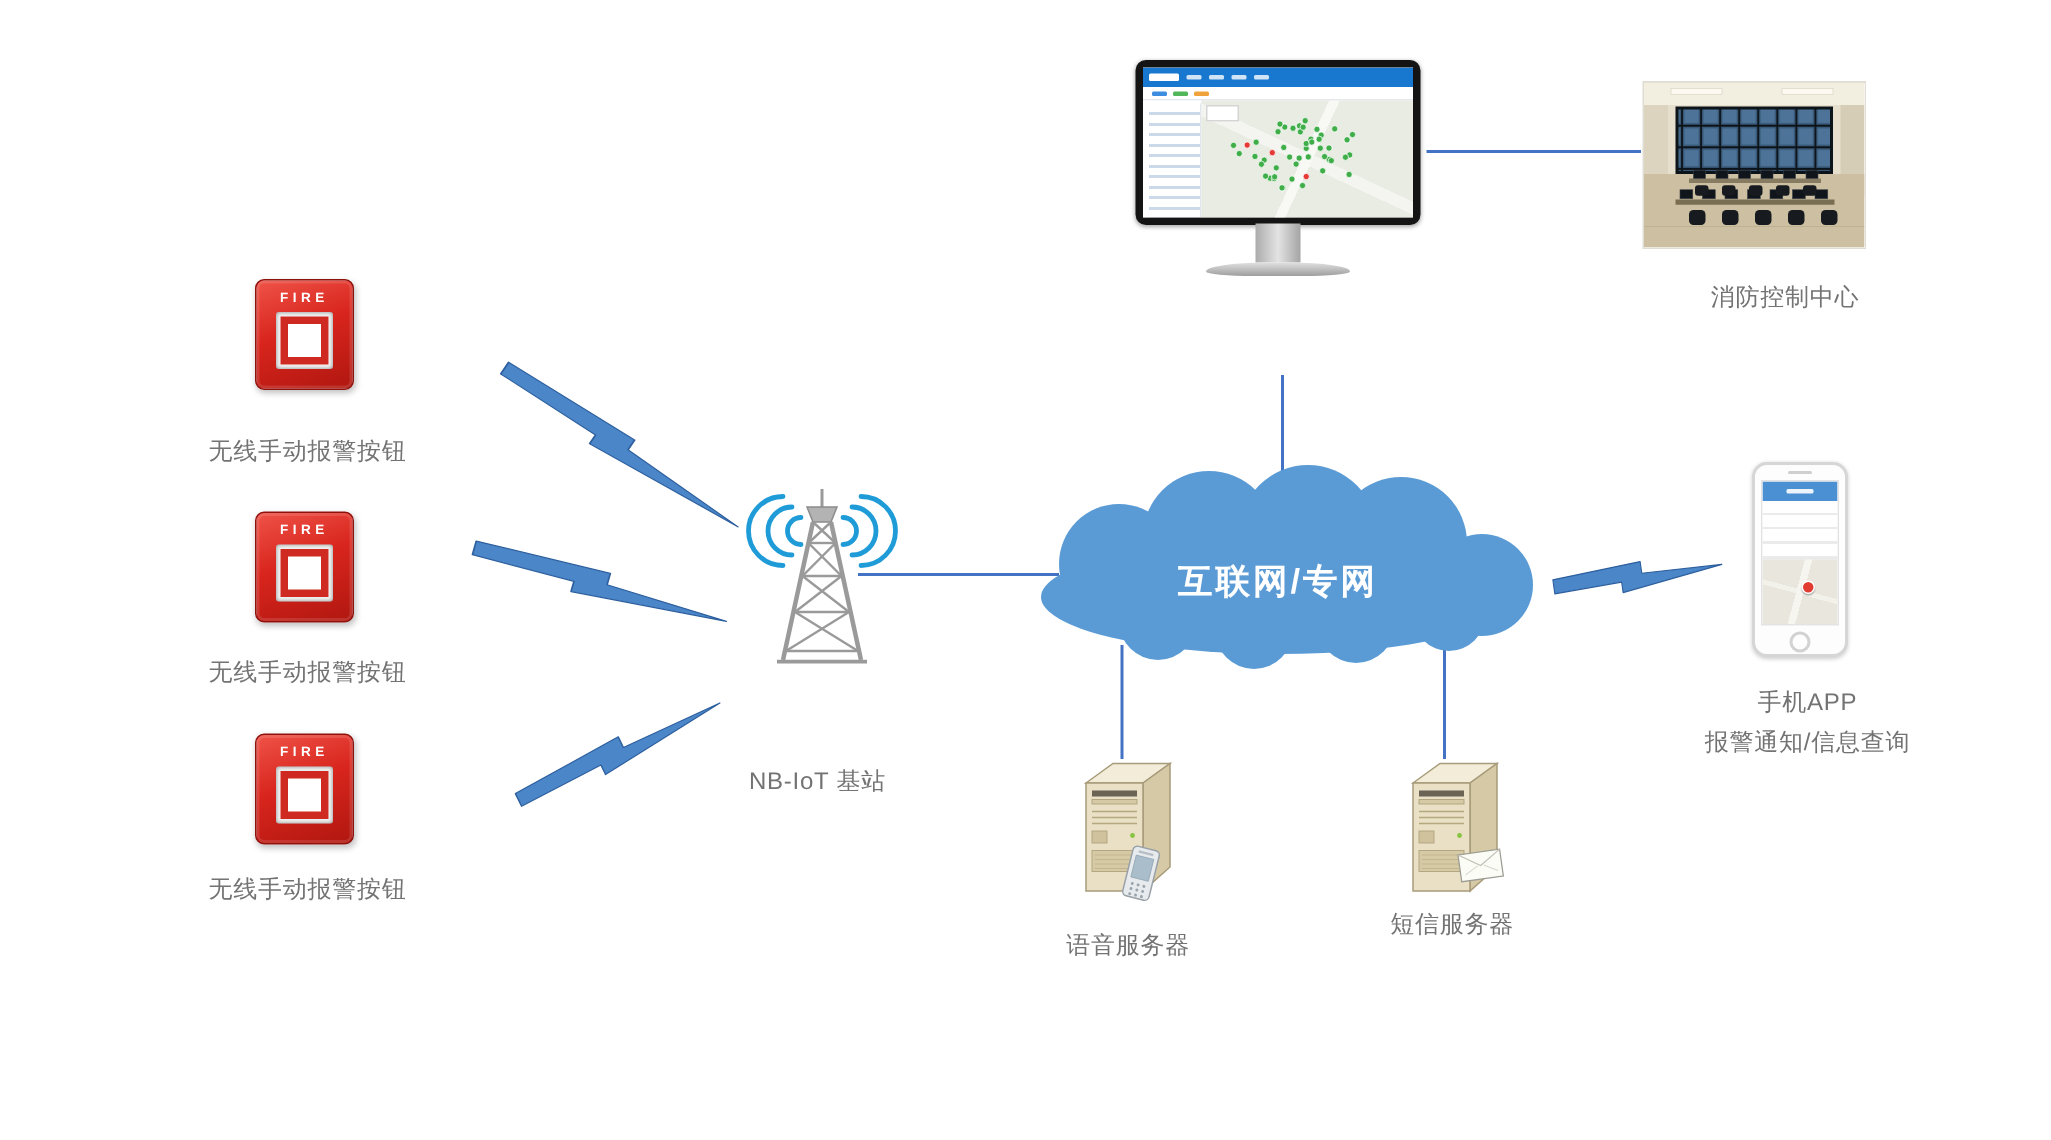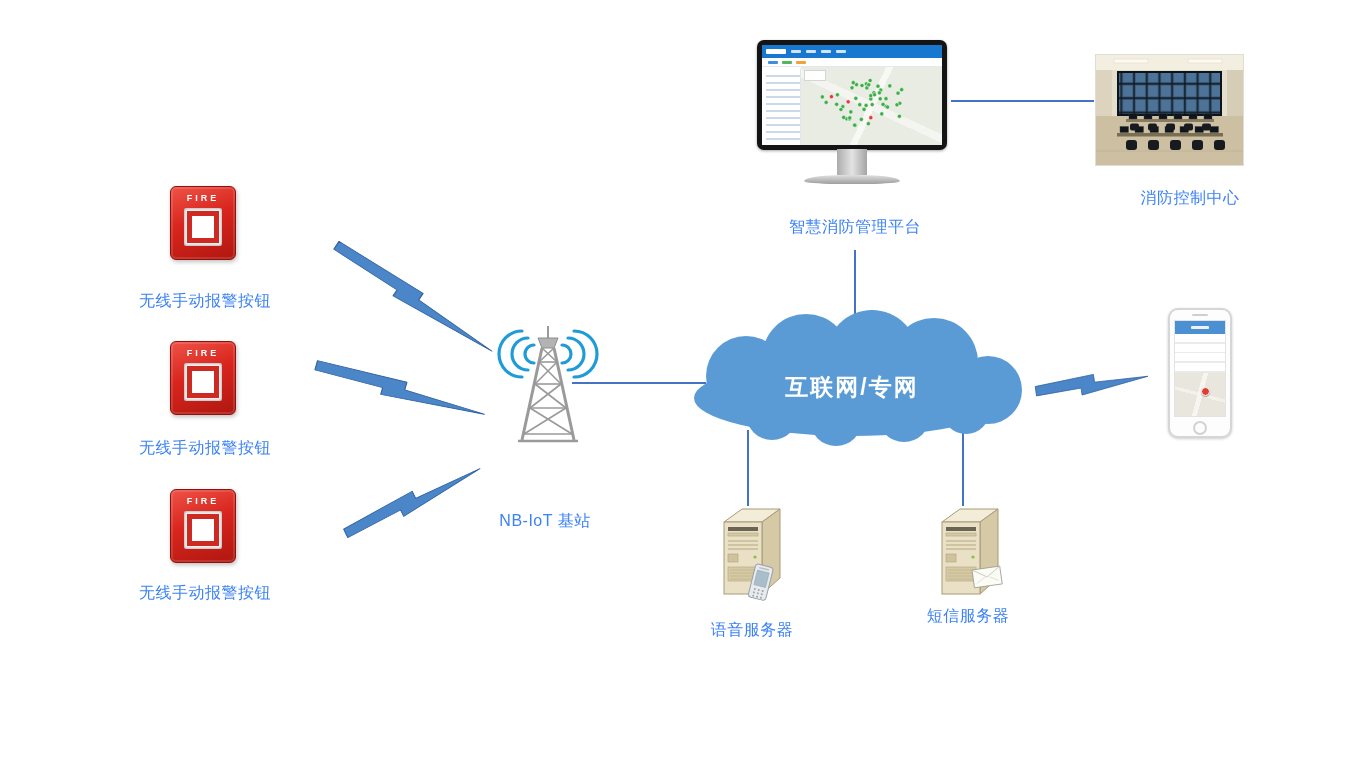--- a/index.html
+++ b/index.html
@@ -1,20 +1,20 @@
 <!DOCTYPE html>
 <html style="--cloud-fill: #5b9bd5; --connector: #4472c4; --bolt-fill: #4a86c8; --alarm-red: #d8251d; --wave-blue: #1f9cd8; --dot-green: #3fae49; --dot-red: #e53935;"><head>
 <meta charset="utf-8">
 <style>
   html,body{margin:0;padding:0;background:#fff;}
   .canvas{position:relative;width:1320px;height:760px;background:#ffffff;overflow:hidden;
           font-family:"Liberation Sans","DejaVu Sans",sans-serif;}
 
   
-  .node-label{position:absolute;text-align:center;font-size:16px;color:#3b82f6;letter-spacing:.5px;}
+  .node-label{position:absolute;text-align:center;font-size:16px;color:#737373;letter-spacing:.5px;}
   .connector{position:absolute;background:var(--connector,#4472c4);}
   .connector.h{height:2px;} .connector.v{width:2px;}
 
   
   .bolt{position:absolute;height:44px;transform-origin:0 50%;overflow:visible;}
   .bolt polygon{fill:var(--bolt-fill,#4a86c8);stroke:#2d5f9e;stroke-width:1;stroke-linejoin:round;}
 
   
   .fire-btn{position:absolute;width:64px;height:72px;border:1px solid #8e110c;border-radius:6px;
             background:linear-gradient(160deg,#ef5348,var(--alarm-red,#d8251d) 45%,#b01710);
@@ -260,21 +260,20 @@
                 <circle cx="54.8" cy="58.2" r="2.1" fill="#3fae49" stroke="#ffffff" stroke-width="0.5"></circle>
               </svg>
             <div class="mon-panel"></div>
           </div>
         </div>
       </div>
     </div>
     <div class="mon-neck"></div>
     <div class="mon-base"></div>
   </div>
-  <div class="node-label" style="left:745px;top:217px;width:220px;">智慧消防管理平台</div>
 
   <div class="cc-photo">
     <svg viewBox="0 0 147 110" width="147" height="110">
       <defs>
         <pattern id="ccscr" width="12.7" height="14.4" patternUnits="userSpaceOnUse">
           <rect width="12.7" height="14.4" fill="#0c1319"></rect>
           <rect x="0.6" y="0.7" width="11.4" height="13" fill="#3a5b7a"></rect>
           <rect x="1.6" y="1.8" width="9.4" height="10.8" fill="#4d7498"></rect>
         </pattern>
       </defs>
@@ -397,14 +396,18 @@
 
   <div class="phone">
     <div class="ph-top"></div>
     <div class="ph-screen">
       <div class="ph-header"></div>
       <div class="ph-rows"></div>
       <div class="ph-map"></div>
     </div>
     <div class="ph-home"></div>
   </div>
+  <div class="node-label" style="left:1100px;top:455px;width:210px;line-height:27px;">
+    <div>手机APP</div>
+    <div>报警通知/信息查询</div>
+  </div>
 
 </div>
 
 </body></html>

